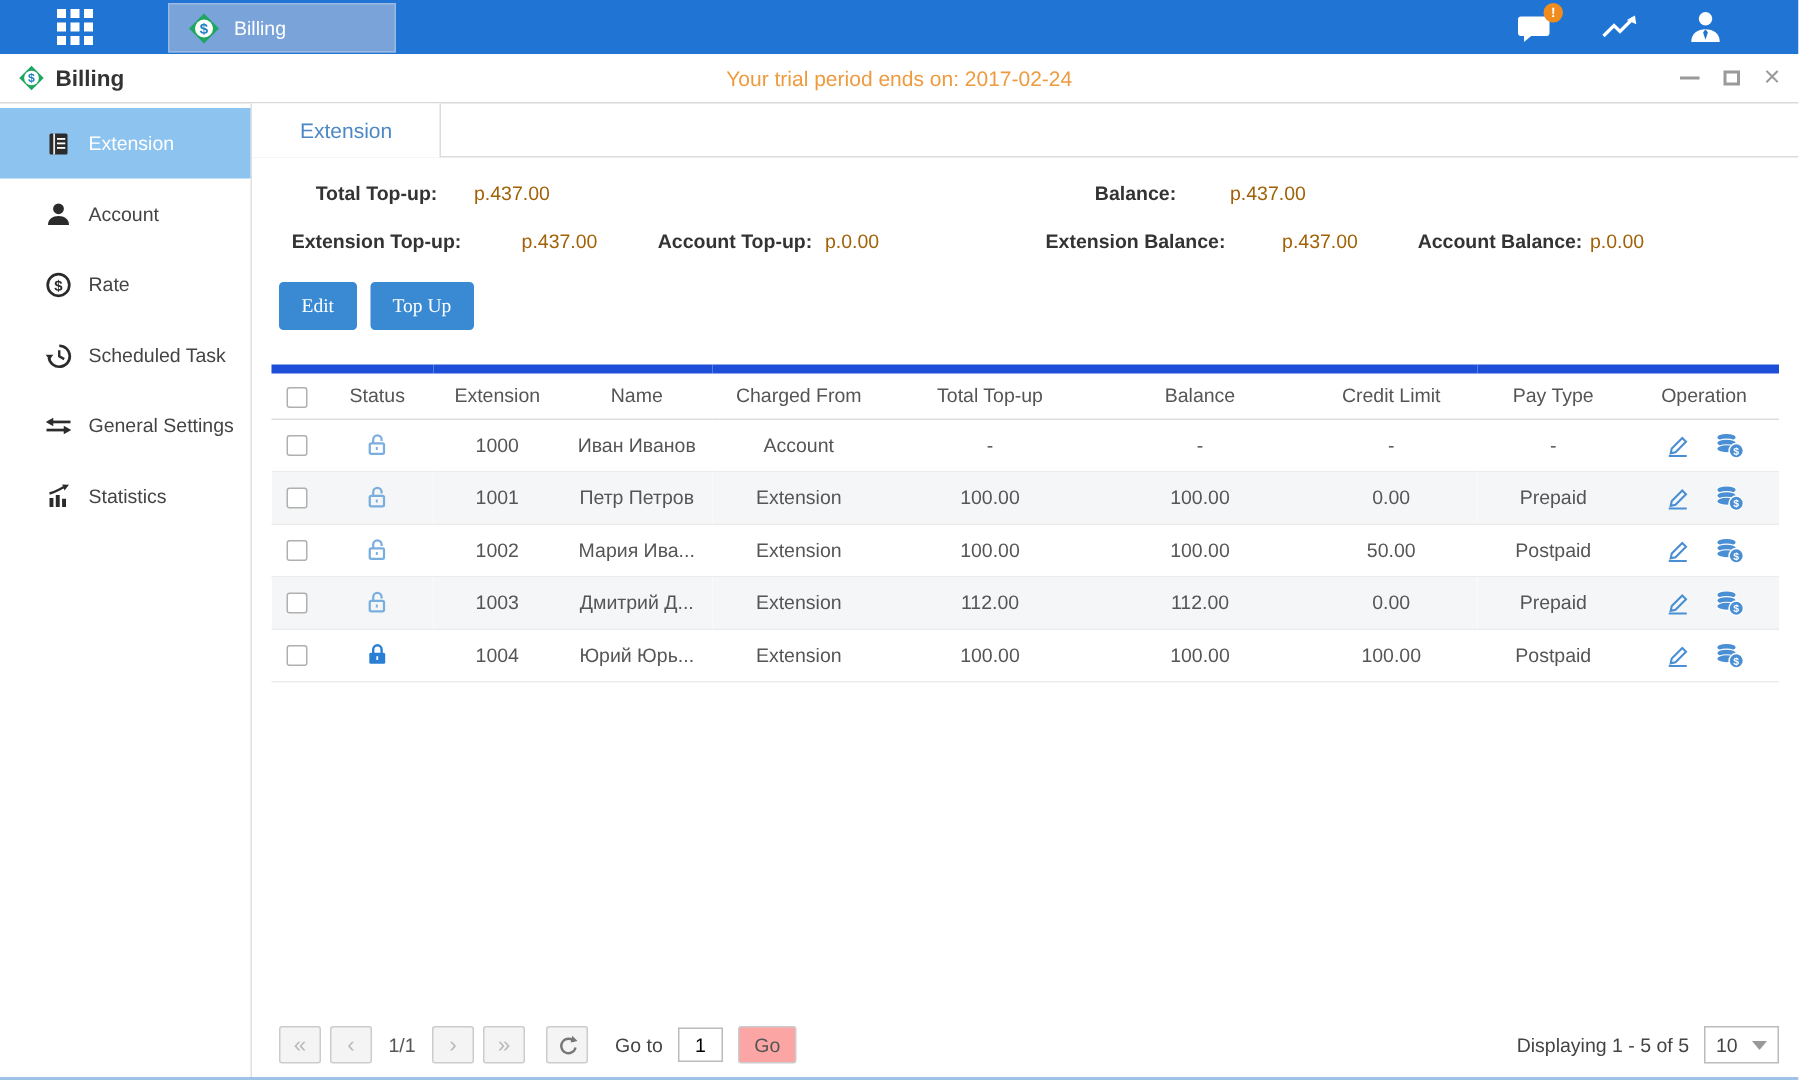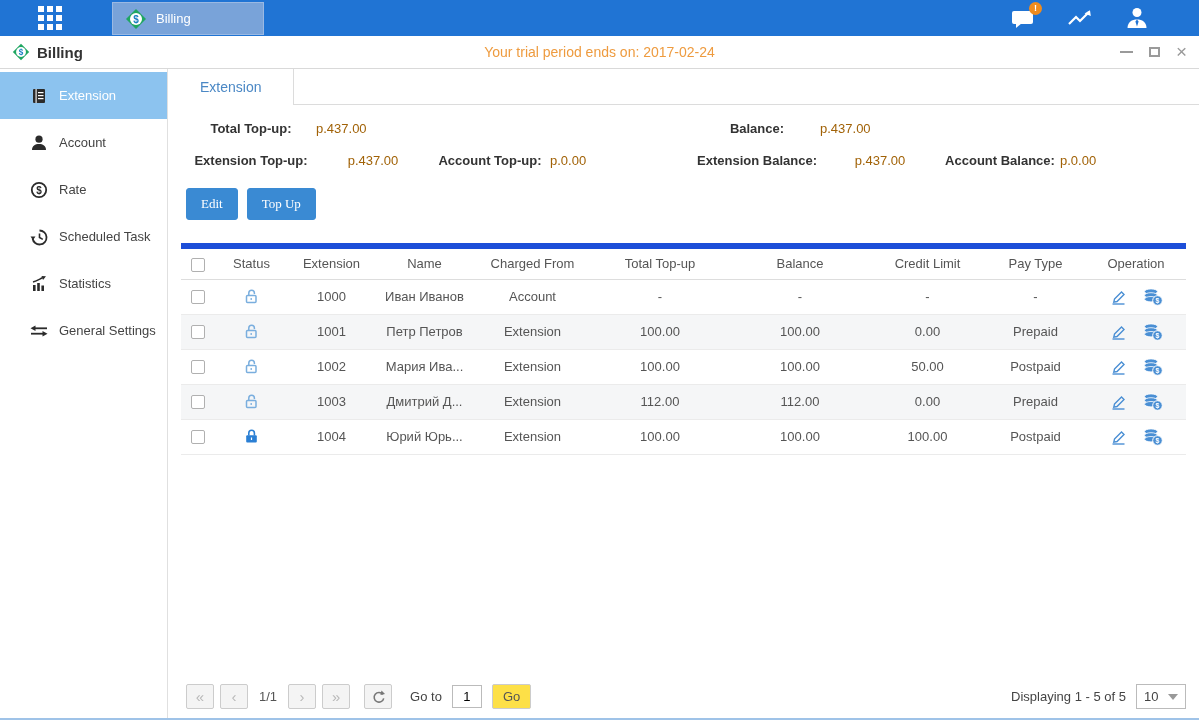--- a/index.html
+++ b/index.html
@@ -74,21 +74,21 @@
   .ops span { cursor:pointer; display:flex; align-items:center; }
 
   
   .pagination { position:absolute; left:18px; right:13px; bottom:9px; display:flex;
     align-items:center; gap:6px; font-size:13px; color:#555; }
   .pg-btn { width:28px; height:25px; border:1px solid #ccc; background:#f4f4f4; border-radius:2px;
     display:flex; align-items:center; justify-content:center; color:#b9b9b9; font-size:15px; cursor:pointer; }
   .pg-ind { margin:0 5px; color:#555; }
   .goto-label { margin:0 4px 0 12px; color:#444; }
   .goto-input { width:30px; height:23px; border:1px solid #bbb; text-align:center; font-size:13px; font-family:inherit; }
-  .go-btn { height:25px; padding:0 10px; border:1px solid #ccc; background:#fde047; border-radius:2px;
+  .go-btn { height:25px; padding:0 10px; border:1px solid #ccc; background:#fca5a5; border-radius:2px;
     color:#555; font-size:13px; cursor:pointer; font-family:inherit; margin-left:4px; }
   .pg-right { margin-left:auto; display:flex; align-items:center; gap:10px; color:#444; }
   .page-size { width:50px; height:25px; border:1px solid #bbb; background:#fff; display:flex;
     align-items:center; justify-content:space-between; padding:0 7px; cursor:pointer; }
   .caret { width:0; height:0; border-left:5px solid transparent; border-right:5px solid transparent;
     border-top:6px solid #999; }
 </style>
 </head>
 <body>
 
@@ -187,36 +187,36 @@
       <div class="side-item">
         <svg width="18" height="18" viewBox="0 0 18 18">
           <path d="M9.5 2.5 a7 7 0 1 1 -6.9 8" fill="none" stroke="#2b2b2b" stroke-width="1.8"></path>
           <polygon points="0.5,8.5 5.5,8.5 3,12" fill="#2b2b2b"></polygon>
           <polyline points="9.5,5.5 9.5,9.5 12.8,11.4" fill="none" stroke="#2b2b2b" stroke-width="1.6"></polyline>
         </svg>
         <span>Scheduled Task</span>
       </div>
       <div class="side-item">
         <svg width="18" height="18" viewBox="0 0 18 18">
+          <rect x="4" y="5.4" width="13" height="1.8" fill="#2b2b2b"></rect>
+          <polygon points="0.5,6.3 5.5,3.5 5.5,9.1" fill="#2b2b2b"></polygon>
+          <rect x="1" y="10.8" width="13" height="1.8" fill="#2b2b2b"></rect>
+          <polygon points="17.5,11.7 12.5,8.9 12.5,14.5" fill="#2b2b2b"></polygon>
+        </svg>
+        <span>General Settings</span>
+      </div>
+      <div class="side-item">
+        <svg width="18" height="18" viewBox="0 0 18 18">
           <rect x="3" y="10" width="2.6" height="6" fill="#2b2b2b"></rect>
           <rect x="7.2" y="8" width="2.6" height="8" fill="#2b2b2b"></rect>
           <rect x="11.4" y="10.5" width="2.6" height="5.5" fill="#2b2b2b"></rect>
           <path d="M3 7 C7 6 9 4.5 12.5 2.8" fill="none" stroke="#2b2b2b" stroke-width="1.6"></path>
           <polygon points="11.5,1 16,1.2 13,5" fill="#2b2b2b"></polygon>
         </svg>
         <span>Statistics</span>
-      </div>
-      <div class="side-item">
-        <svg width="18" height="18" viewBox="0 0 18 18">
-          <rect x="4" y="5.4" width="13" height="1.8" fill="#2b2b2b"></rect>
-          <polygon points="0.5,6.3 5.5,3.5 5.5,9.1" fill="#2b2b2b"></polygon>
-          <rect x="1" y="10.8" width="13" height="1.8" fill="#2b2b2b"></rect>
-          <polygon points="17.5,11.7 12.5,8.9 12.5,14.5" fill="#2b2b2b"></polygon>
-        </svg>
-        <span>General Settings</span>
       </div>
     </div>
 
     <div class="content">
       <div class="tabstrip">
         <div class="underline"></div>
         <div class="tab">Extension</div>
       </div>
 
       <div class="summary">

